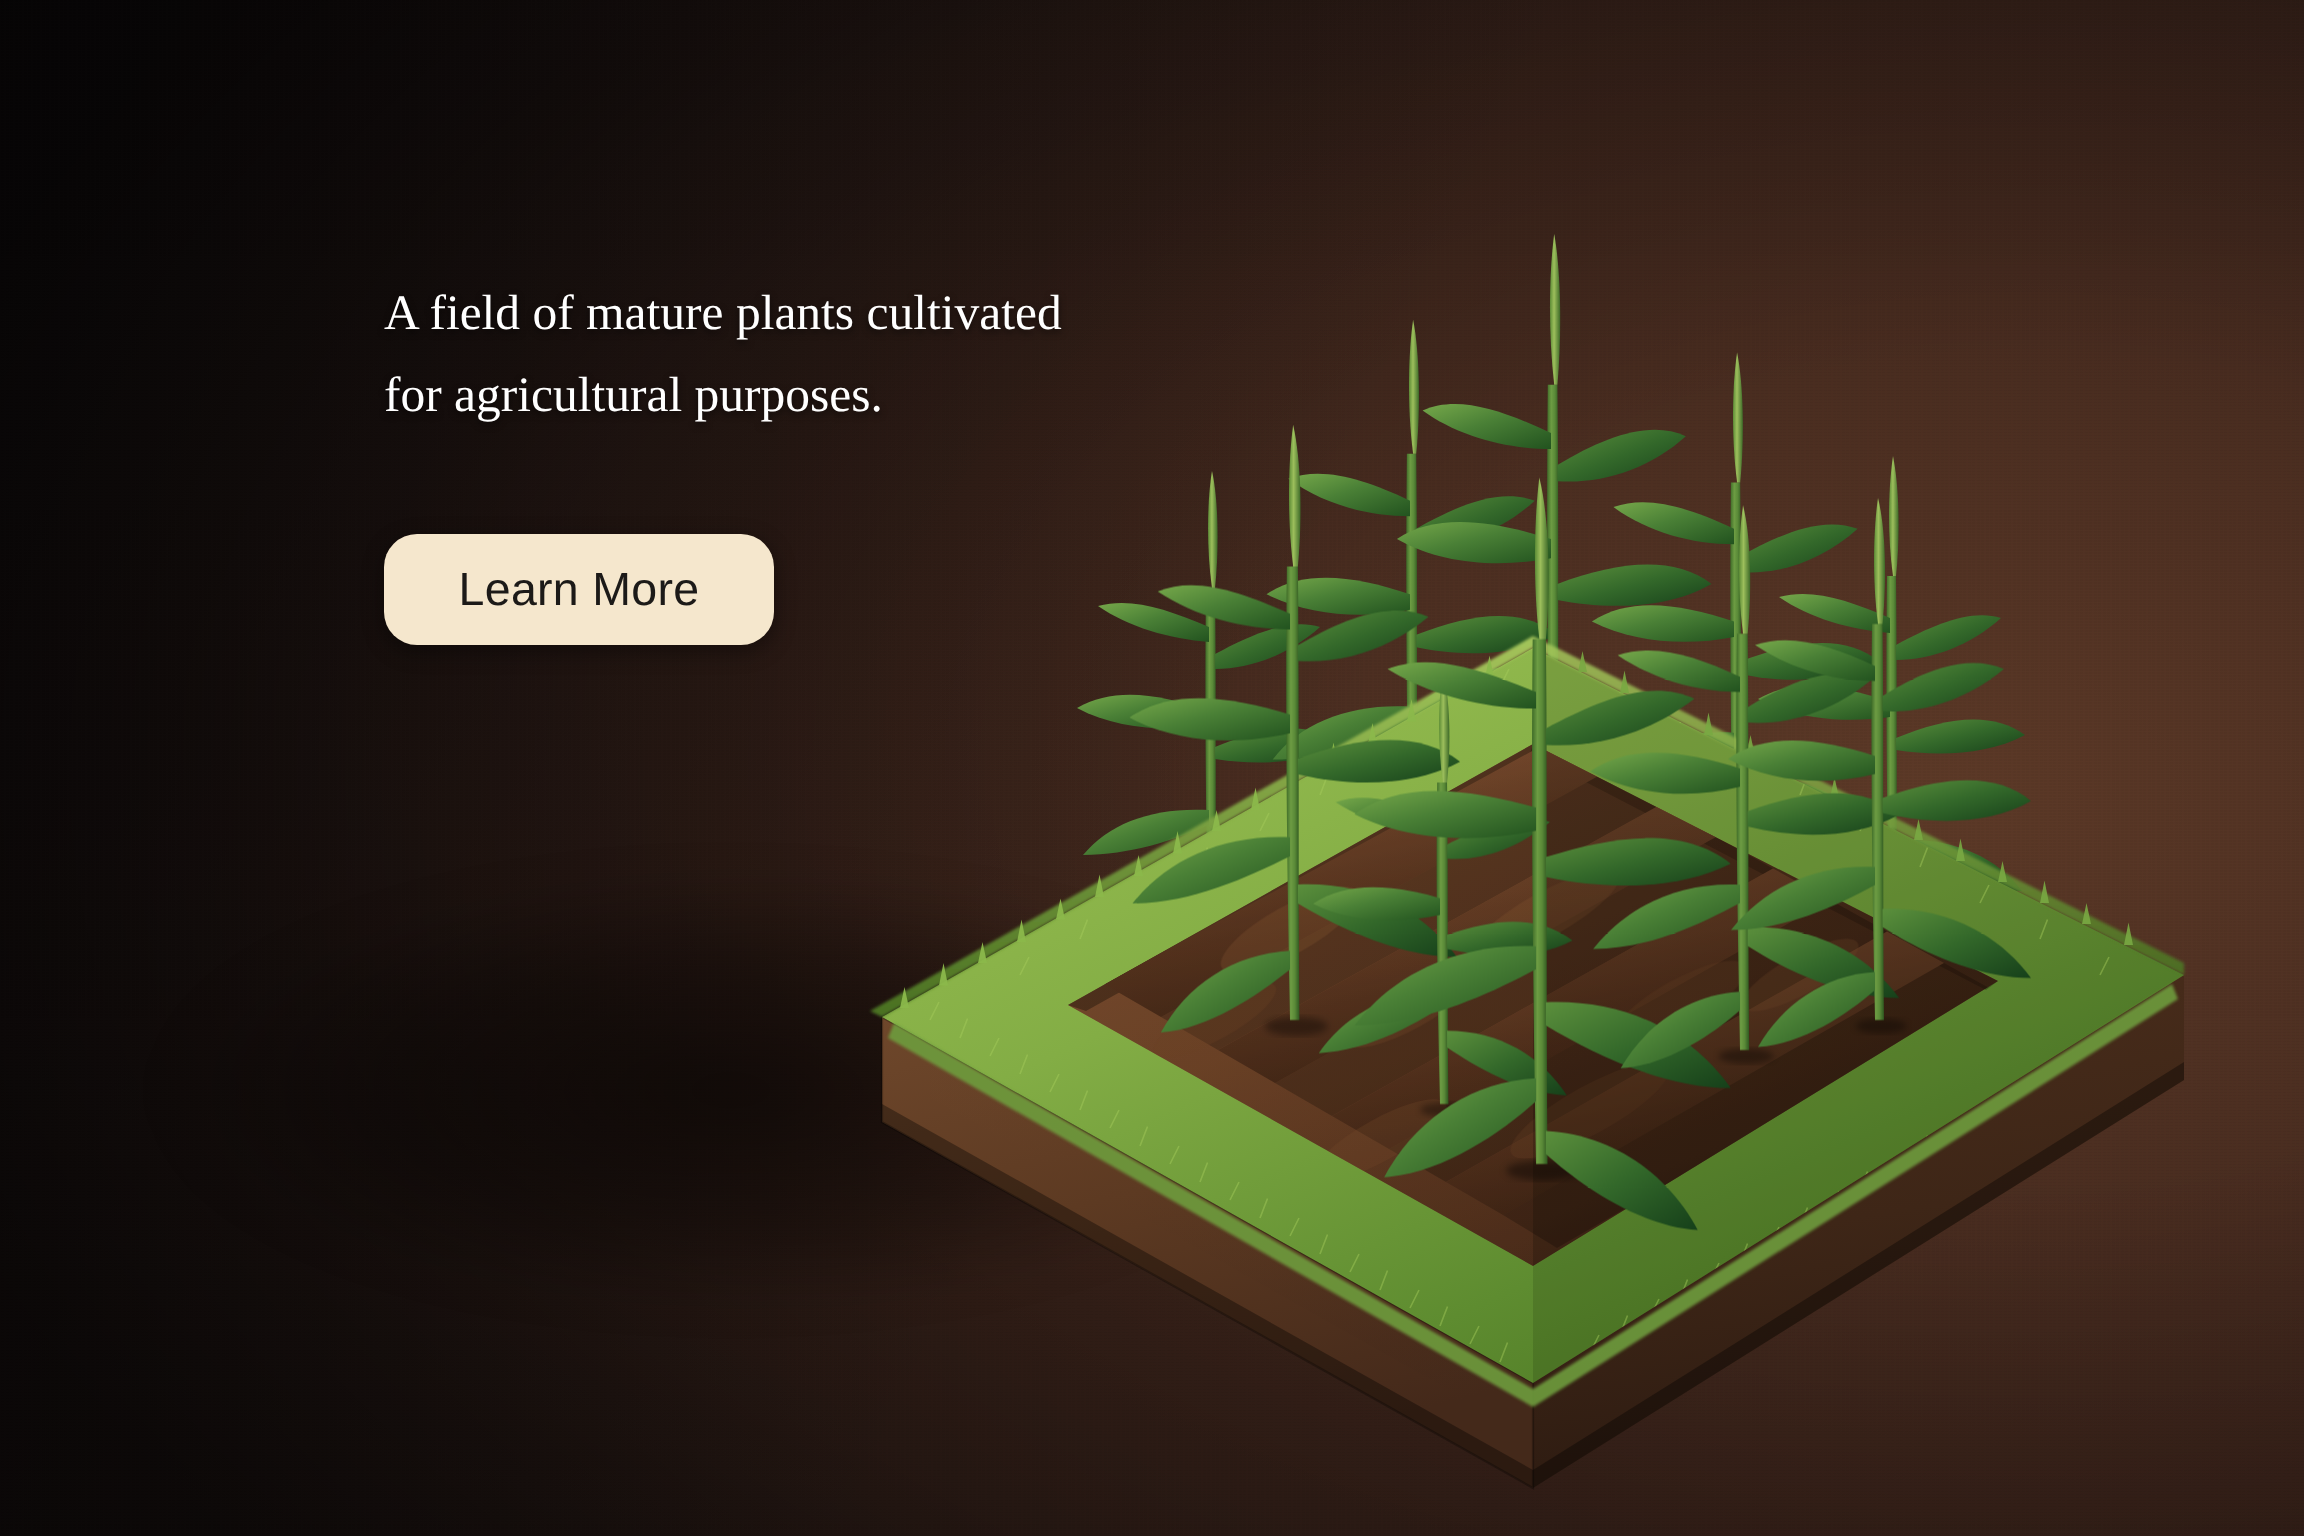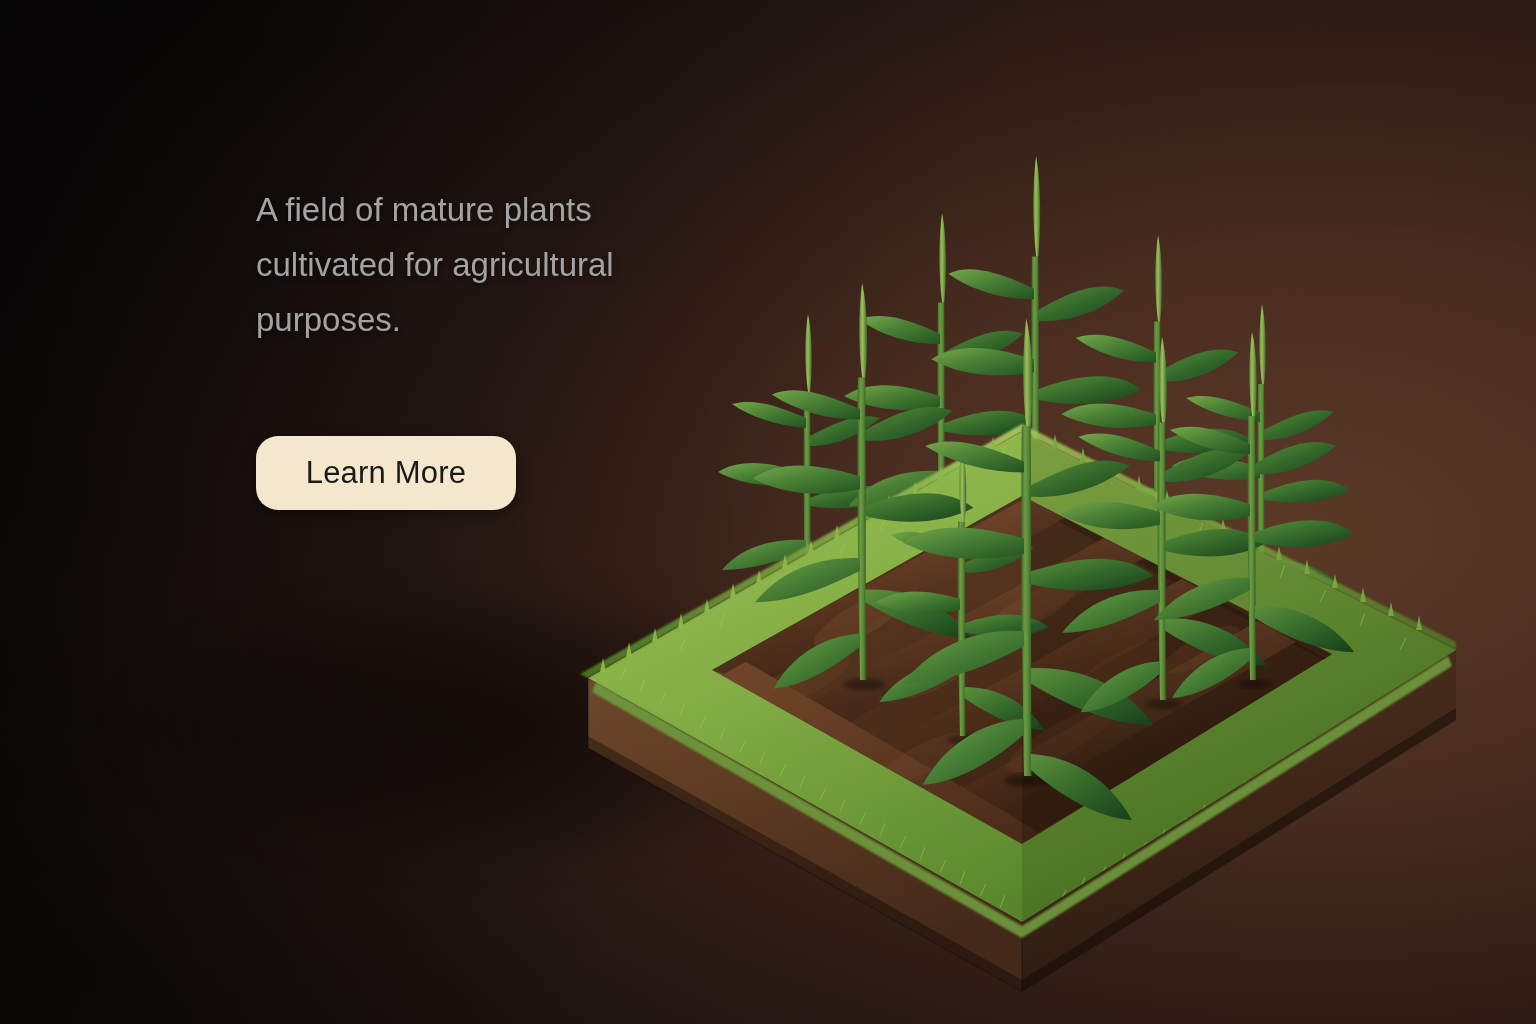--- a/index.html
+++ b/index.html
@@ -41,28 +41,29 @@
     z-index:40;
   }
   .title{
     font-size:104px; font-weight:700; letter-spacing:-1px; line-height:1.0;
     color:#f7ead1;
     text-shadow:0 3px 7px rgba(0,0,0,.55), 0 1px 2px rgba(0,0,0,.5);
   }
   .subtitle{
     margin-top:42px;
     font-size:33px; line-height:55px; font-weight:400;
-    color:#a3a3a3;
+    color:#ffffff;
     text-shadow:0 2px 5px rgba(0,0,0,.55);
     width:452px;
     white-space:pre-line;
+    font-family:Liberation Serif, serif;
   }
   .cta{
     display:inline-flex; align-items:center; justify-content:center;
-    margin-top:89px;
+    margin-top:64px;
     width:260px; height:74px;
     border:none; border-radius:22px;
     background:#f5e7cd;
     color:#1c1a18;
     font-family:"Liberation Sans", sans-serif;
     font-size:31px; font-weight:400; letter-spacing:.2px;
     cursor:pointer;
     box-shadow:0 4px 14px rgba(0,0,0,.40);
   }
 

